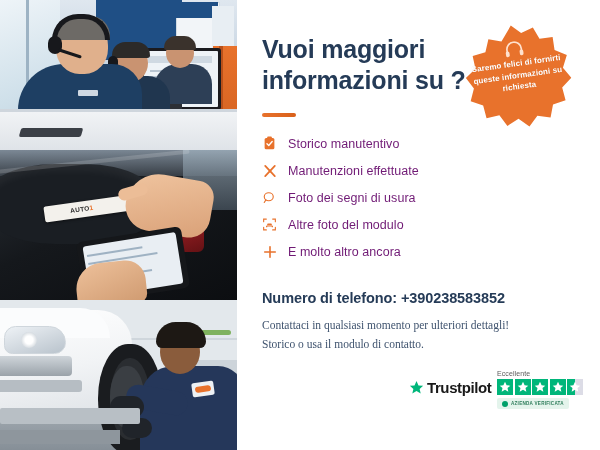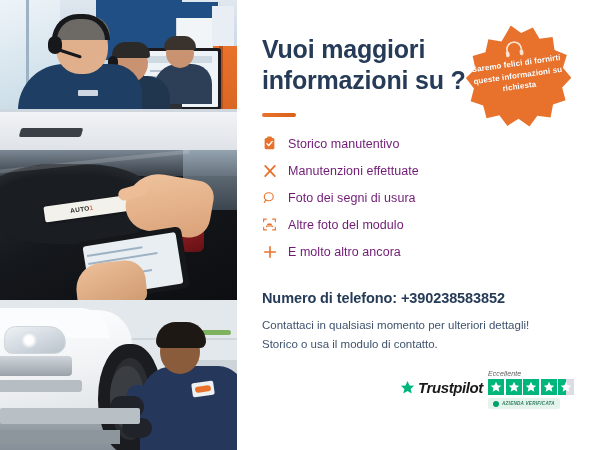--- a/index.html
+++ b/index.html
@@ -163,24 +163,24 @@
   .features{position:absolute;left:25px;top:130px;width:250px;}
   .feat{display:flex;align-items:center;height:27px;}
   .feat .ico{width:26px;min-width:26px;height:20px;display:flex;align-items:center;justify-content:flex-start;color:#e8722c;}
   .feat .lbl{font-size:12.5px;color:#701a75;letter-spacing:.05px;}
 
   
   .phone{position:absolute;left:25px;top:290px;width:330px;
       font-size:14.5px;font-weight:bold;color:#253b57;letter-spacing:-.1px;}
   .contact{position:absolute;left:25px;top:316px;width:330px;
       font-size:11.5px;line-height:1.65;color:#3f536e;}
-  .contact div{white-space:nowrap;}
-
-  
-  .tp{position:absolute;left:163px;top:370px;width:180px;height:44px;font-style:italic;}
+  .contact div{white-space:nowrap;font-family:Liberation Serif, serif;}
+
+  
+  .tp{position:absolute;left:172px;top:370px;width:180px;height:44px;}
   .tp .logo{position:absolute;left:0;top:9px;display:flex;align-items:center;gap:3px;}
   .tp .logo .star{width:15px;height:15px;color:#00b67a;}
   .tp .logo .word{font-size:15px;font-weight:bold;color:#191919;letter-spacing:-.4px;}
   .tp .excellent{position:absolute;left:88px;top:0;font-size:7px;color:#5b5b5b;letter-spacing:.1px;}
   .tp .stars{position:absolute;left:88px;top:9px;display:flex;gap:1.5px;}
   .tp .sbox{width:16px;height:16px;background:#00b67a;display:flex;align-items:center;justify-content:center;}
   .tp .sbox.half{background:linear-gradient(90deg,#00b67a 52%,#dcdce6 52%);}
   .tp .sbox svg{width:12px;height:12px;color:#fff;}
   .tp .verified{position:absolute;left:88px;top:28px;height:11px;padding:0 5px;border-radius:2px;
       background:#e4f4ec;display:flex;align-items:center;gap:3px;}

